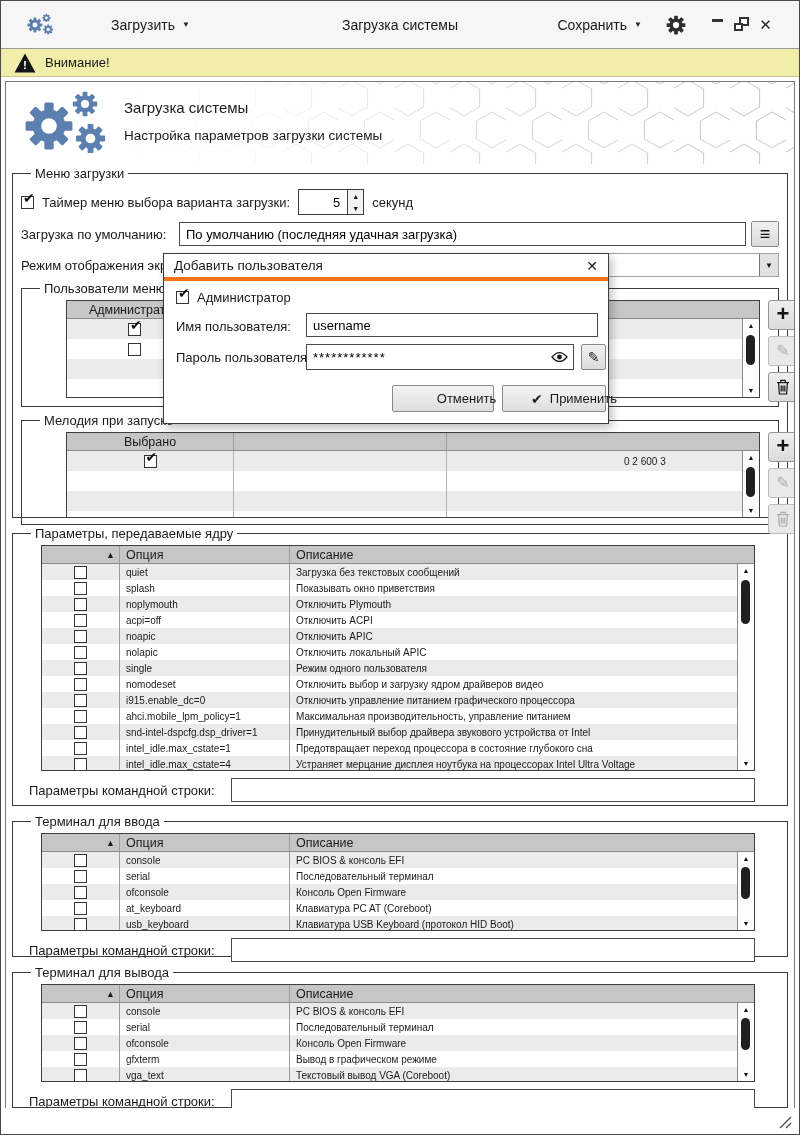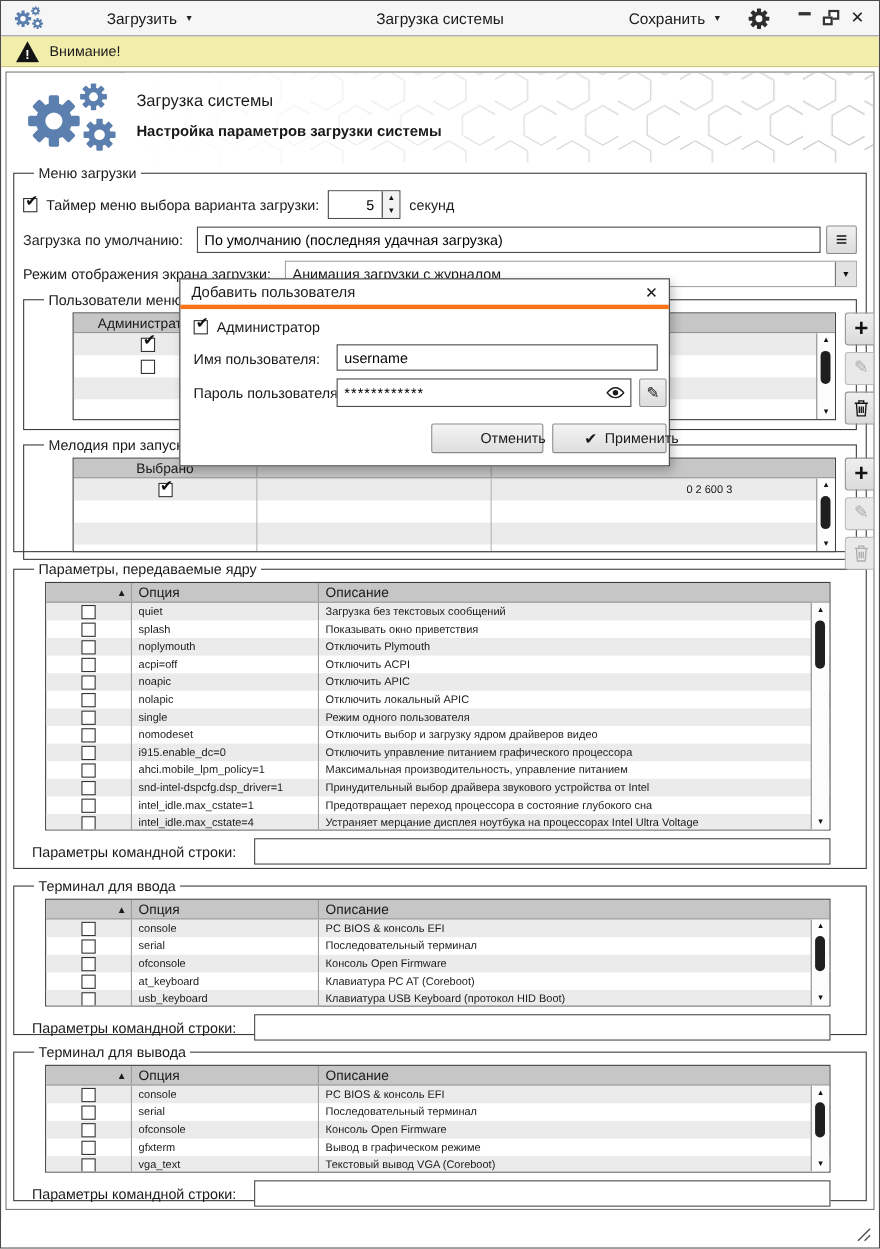--- a/index.html
+++ b/index.html
@@ -3,22 +3,22 @@
 <meta charset="utf-8">
 <style>
   * { box-sizing: border-box; margin: 0; padding: 0; }
   html,body { background:#888; }
   body { font-family:"Liberation Sans", sans-serif; color:#1a1a1a; }
 
   .win { position:relative; width:800px; height:1135px; background:#fff;
          border:1px solid #4a4a4a; overflow:hidden; margin:0 auto; }
 
   
-  .titlebar { height:32px; background:#f6f6f6; border-bottom:1px solid #9a9a9a;
-              display:flex; align-items:center; padding:0 12px; position:relative; }
+  .titlebar { height:48px; background:#f6f6f6; border-bottom:1px solid #9a9a9a;
+              display:flex; align-items:center; padding:0 26px; position:relative; }
   .app-ico { width:30px; height:24px; flex:0 0 auto; }
   .menu-btn { display:inline-flex; align-items:center; gap:7px; font-size:14px; cursor:default; }
   .menu-btn .dd { font-size:8px; color:#222; }
   .tb-load { margin-left:54px; }
   .tb-title { position:absolute; left:0; right:0; text-align:center; font-size:14px; pointer-events:none; }
   .tb-right { margin-left:auto; display:flex; align-items:center; gap:24px; }
   .gear-btn { width:20px; height:20px; color:#2e2e2e; }
   .winbtns { display:flex; align-items:center; gap:9px; }
   .wb { width:15px; height:15px; display:flex; align-items:center; justify-content:center; }
   .wb-min i { display:block; width:11px; height:3px; background:#333; margin-bottom:9px; }
@@ -35,21 +35,21 @@
 
   
   .frame { margin:4px 4px 0; height:1035px; border:1px solid #7a7a7a; background:#fff; overflow:hidden; }
 
   .banner { position:relative; height:82px; overflow:hidden; }
   .hexwrap { position:absolute; right:0; top:0; width:680px; height:82px; }
   .hexfade { position:absolute; right:0; top:0; width:680px; height:82px;
              background:linear-gradient(90deg,#fff 0%,rgba(255,255,255,.85) 20%,rgba(255,255,255,.35) 55%,rgba(255,255,255,0) 100%); }
   .banner-logo { position:absolute; left:16px; top:7px; }
   .banner-title { position:absolute; left:118px; top:17px; font-size:15px; }
-  .banner-sub   { position:absolute; left:118px; top:46px; font-size:13.5px;font-weight:bold; }
+  .banner-sub   { position:absolute; left:118px; top:46px; font-size:13.5px; }
 
   fieldset { border:1px solid #3c3c3c; margin:2px 6px 0; padding:2px 8px 0; min-width:0; }
   legend { font-size:13px; padding:0 4px; margin-left:10px; }
   #fs-menu   { height:352px; }
   #fs-kernel { height:280px; margin-top:8px; }
   #fs-input  { height:143px; margin-top:8px; }
   #fs-output { height:143px; margin-top:8px; }
   #fs-users  { height:126px; margin:4px 0 0; }
   #fs-melody { height:112px; margin:6px 0 0; }
 

